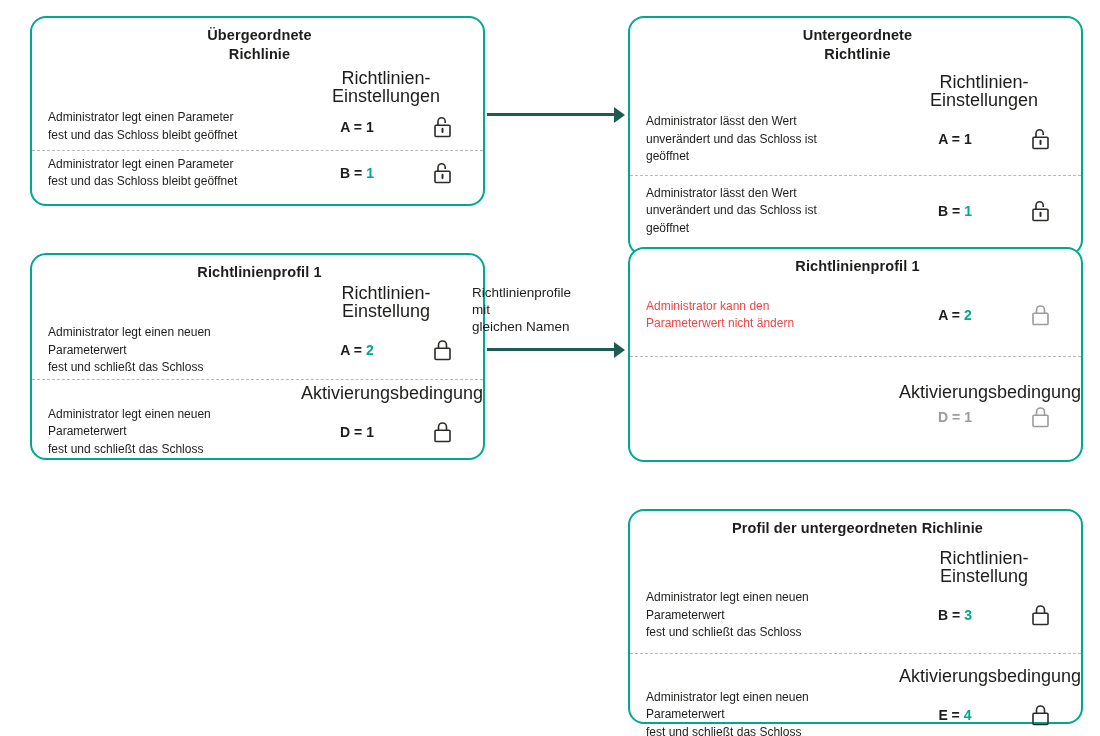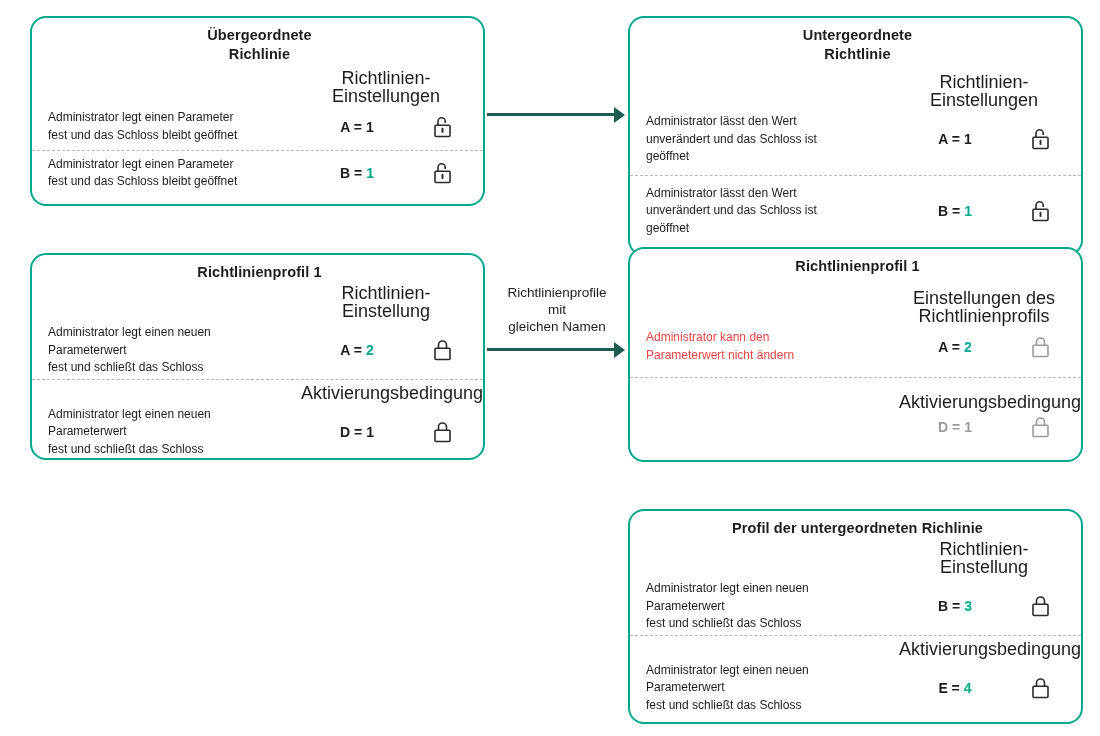--- a/index.html
+++ b/index.html
@@ -31,29 +31,29 @@
   .divider{flex:0 0 auto;border-top:1.5px dashed #B8B8B8;margin:2px -12px 2px -16px;}
 
   .lockslot{color:#2B2B28;}
   .lockslot[data-tone="gray"]{color:#9B9B9B;}
   .lockslot svg{display:block;}
 
   .arrow{position:absolute;height:3px;background:#1E5B50;}
   .arrow::after{content:"";position:absolute;right:-10px;top:-6.5px;width:0;height:0;
                 border-left:11px solid #1E5B50;border-top:8px solid transparent;
                 border-bottom:8px solid transparent;}
-  .arrow-label{position:absolute;text-align:center;font-size:13.5px;line-height:17px;
+  .arrow-label{position:absolute;text-align:left;font-size:13.5px;line-height:17px;
                white-space:pre-line;}
 
   
   #p1{left:30px;top:16px;width:455px;height:190px;}
   #p2{left:628px;top:16px;width:455px;height:240px;}
   #p3{left:30px;top:253px;width:455px;height:207px;}
   #p4{left:628px;top:247px;width:455px;height:215px;}
-  #p5{left:628px;top:509px;width:455px;height:215px;}
+  #p5{left:628px;top:509px;width:455px;height:215px;gap:9px;}
   #arrow-top{left:487px;top:113px;width:128px;}
   #arrow-mid{left:487px;top:348px;width:128px;}
   #arrow-mid-label{left:472px;top:284px;width:170px;}
 </style>
 </head>
 <body>
 
 <div id="stage">
 
   <div class="panel" id="p1">
@@ -165,22 +165,20 @@
             <rect x="3" y="10.3" width="15" height="11.2" rx="1"></rect>
             <path d="M6.5 10.3 V7 a4 4 0 0 1 8 0 V10.3"></path>
           </svg>
       </div>
     </div>
   </div>
 
   <div class="panel" id="p4">
     <div class="title">Richtlinienprofil 1</div>
     <div class="sec">
-      <div class="hdr">Einstellungen des
-Richtlinienprofils</div>
       <div class="desc" data-tone="gray">Administrator kann den
 Parameterwert nicht ändern</div>
       <div class="val">
         <span class="param">A =</span><span class="num" data-tone="teal">2</span>
       </div>
       <div class="lockslot" data-variant="closed" data-tone="gray">
 
         <svg class="lk-closed" width="21" height="24" viewBox="0 0 21 24" fill="none" stroke="currentColor" stroke-width="1.6">
             <rect x="3" y="10.3" width="15" height="11.2" rx="1"></rect>
             <path d="M6.5 10.3 V7 a4 4 0 0 1 8 0 V10.3"></path>

